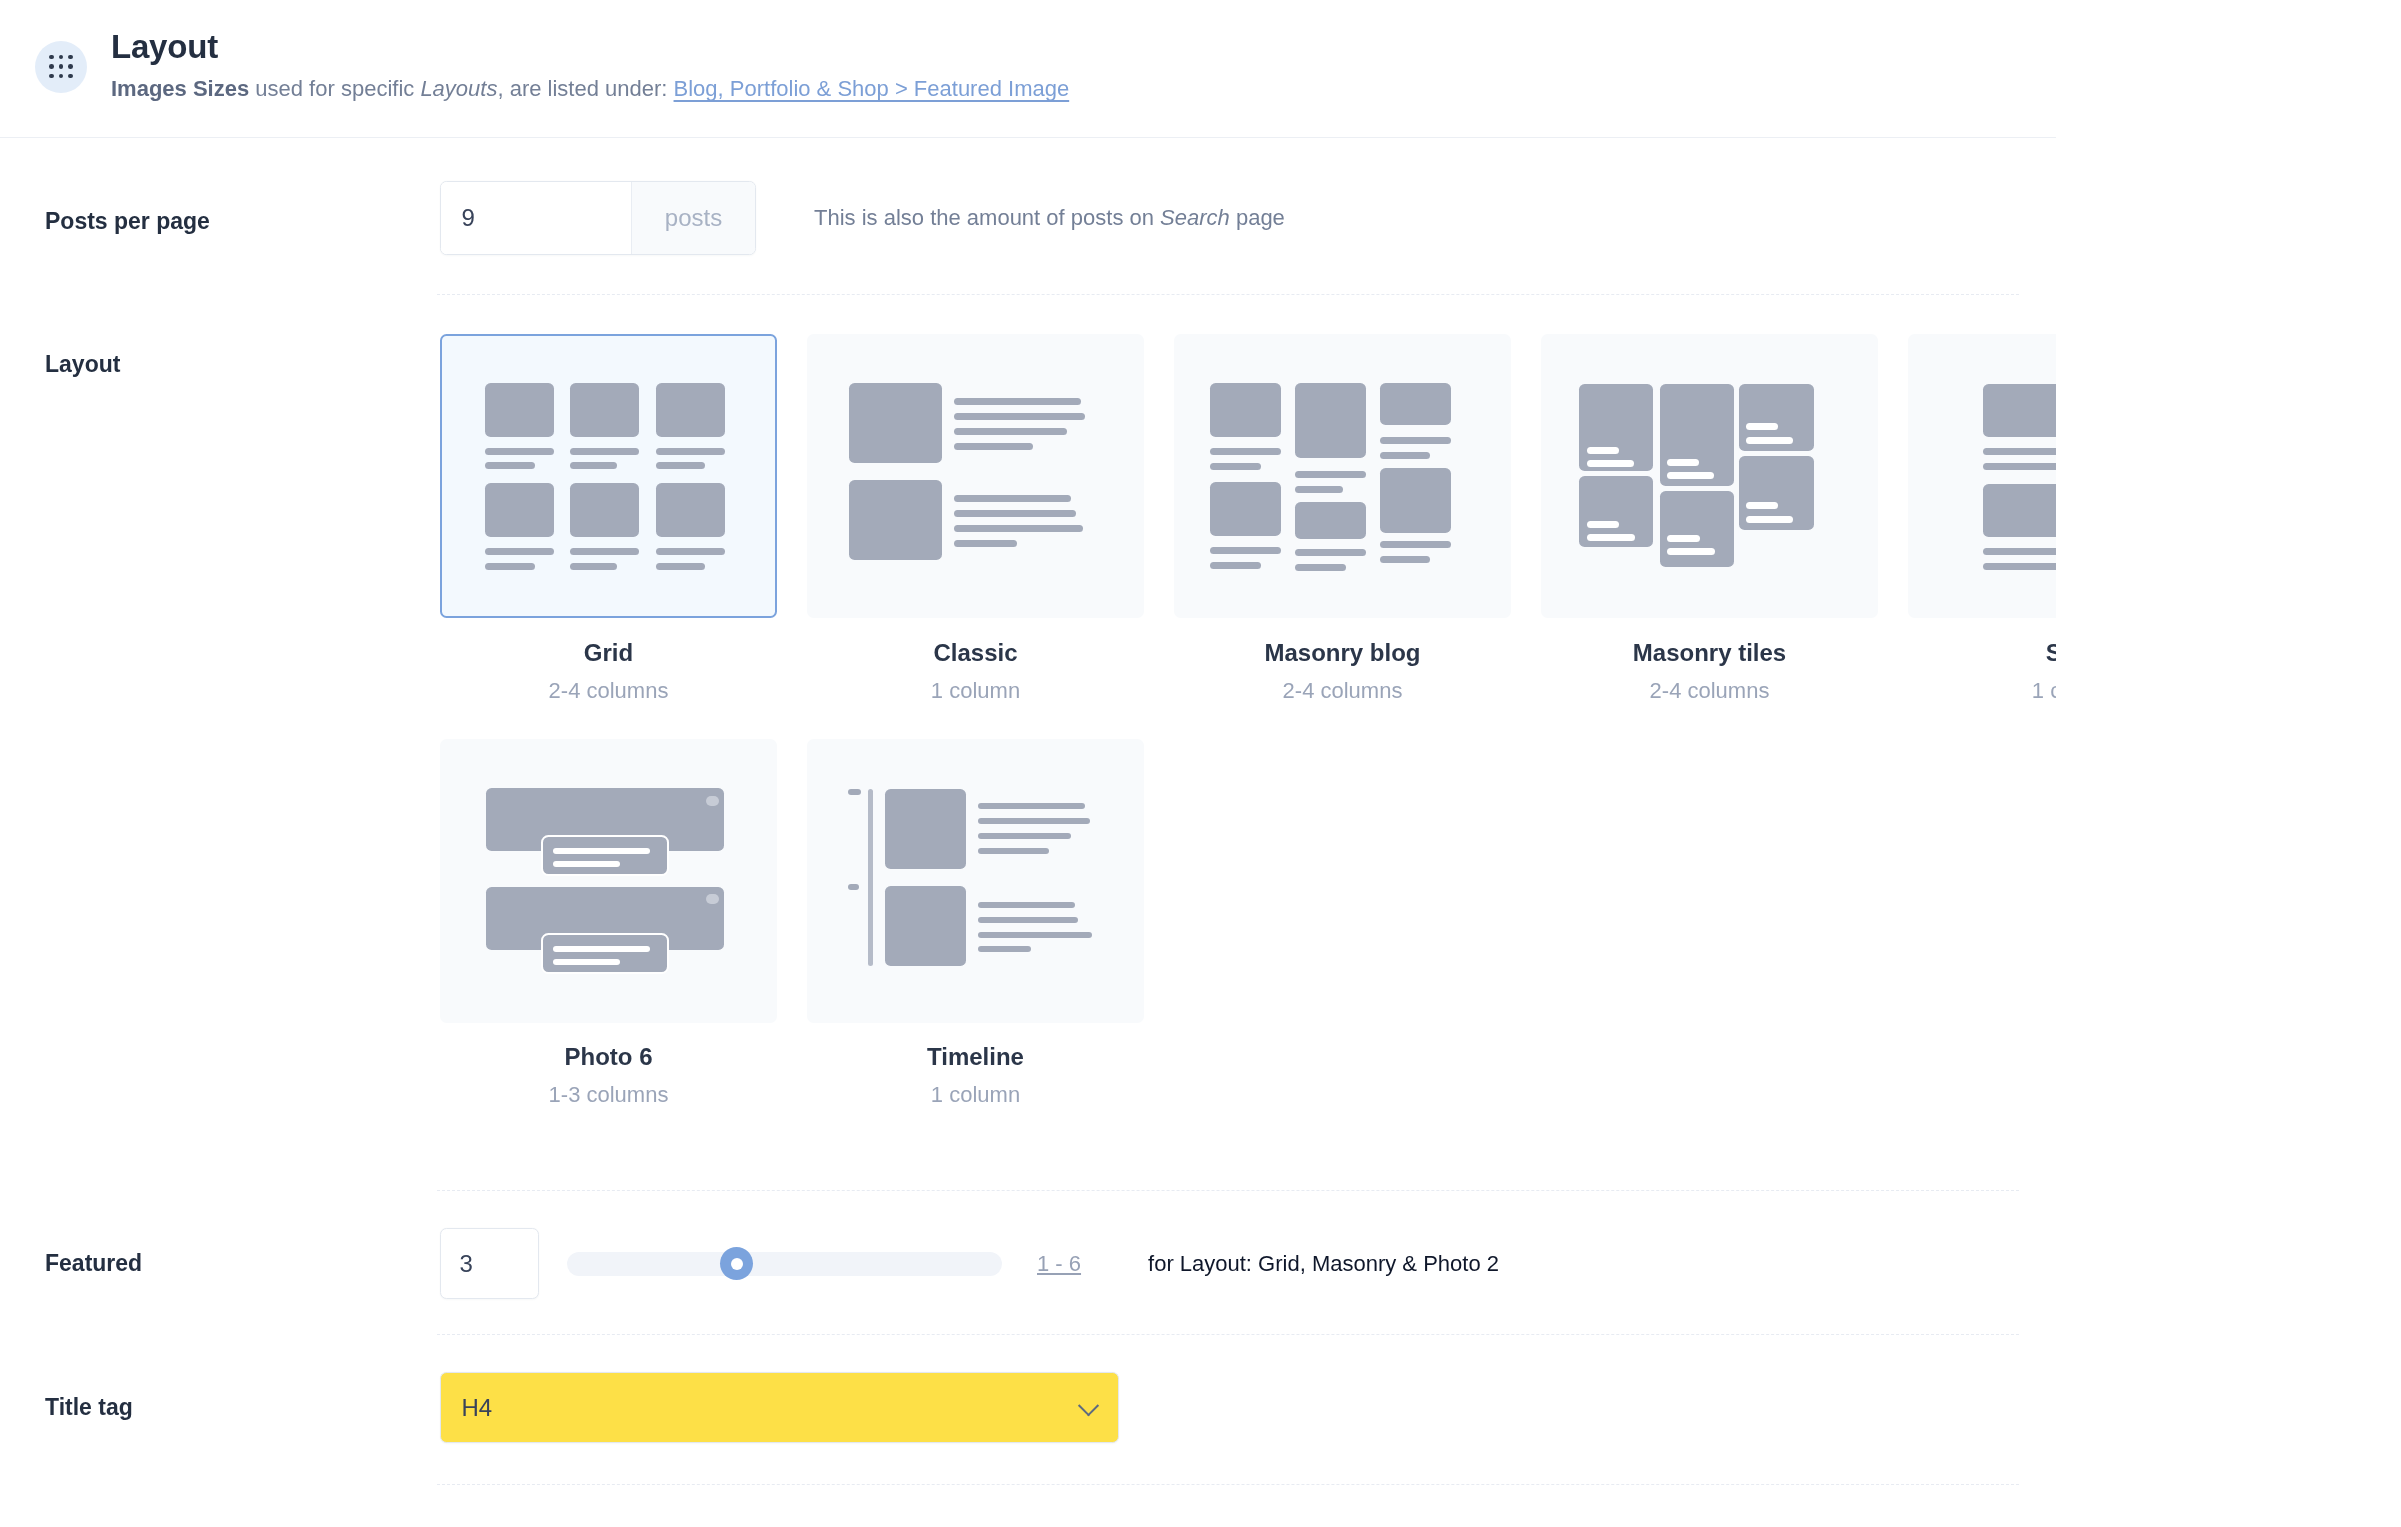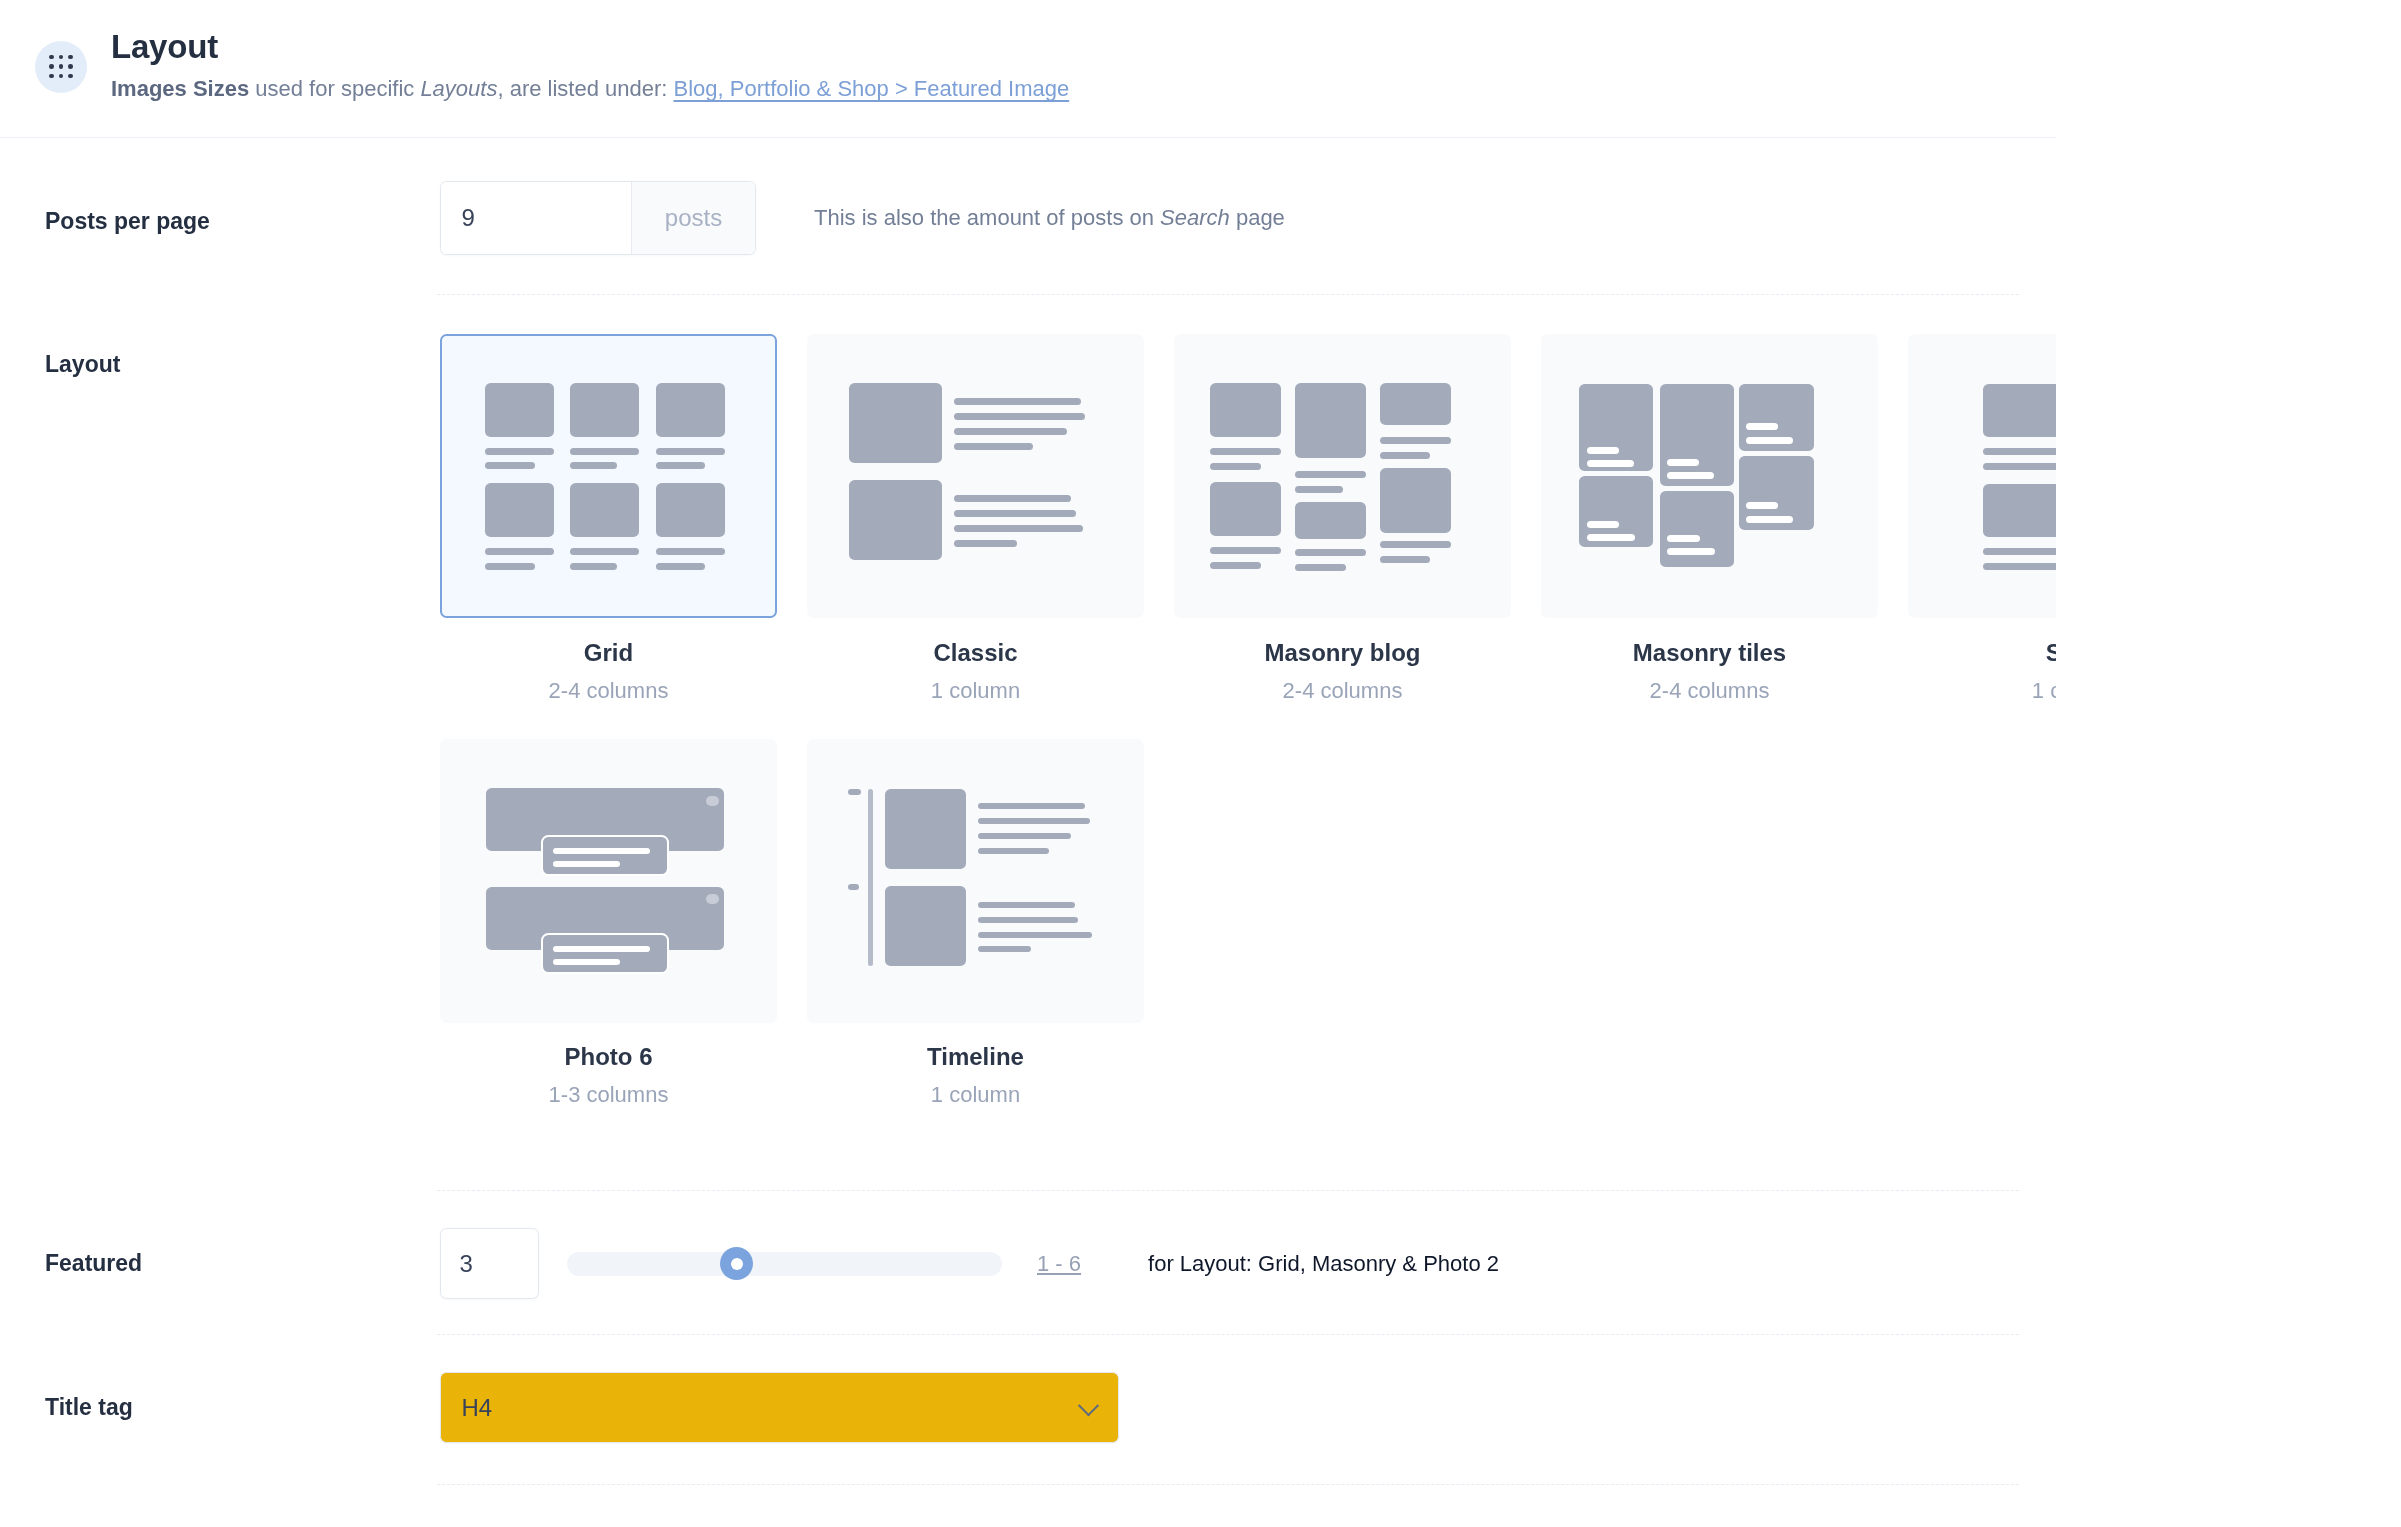--- a/index.html
+++ b/index.html
@@ -214,21 +214,21 @@
     white-space: nowrap;
   }
 
   
   .row-title-tag { padding-top: 37px; padding-bottom: 41px; align-items: center; }
   .select-box {
     position: relative;
     width: 679px; height: 71px;
     border: 1.4px solid #e3e8ef;
     border-radius: 6.5px;
-    background: #eab308;
+    background: #fde047;
     display: flex; align-items: center;
     padding: 0 20.5px;
     cursor: pointer;
     box-shadow: 0 0.9px 1.9px rgba(30,45,70,.035);
   }
   .select-value { font-size: 24px; color: #38435a; }
   .chev {
     position: absolute; right: 22px; top: 50%;
     width: 15px; height: 15px;
     border-right: 2.8px solid #5d6a80;

